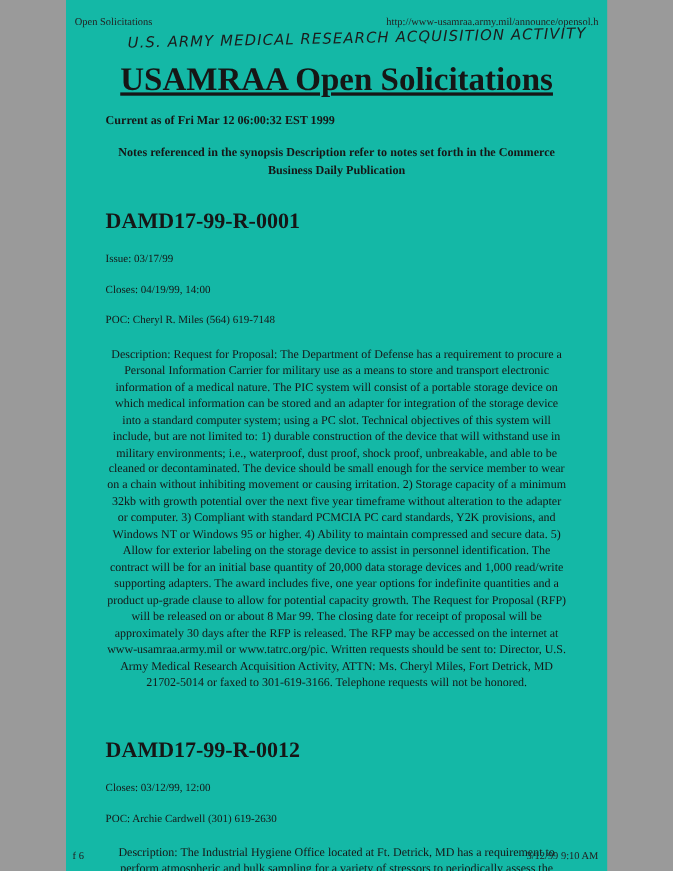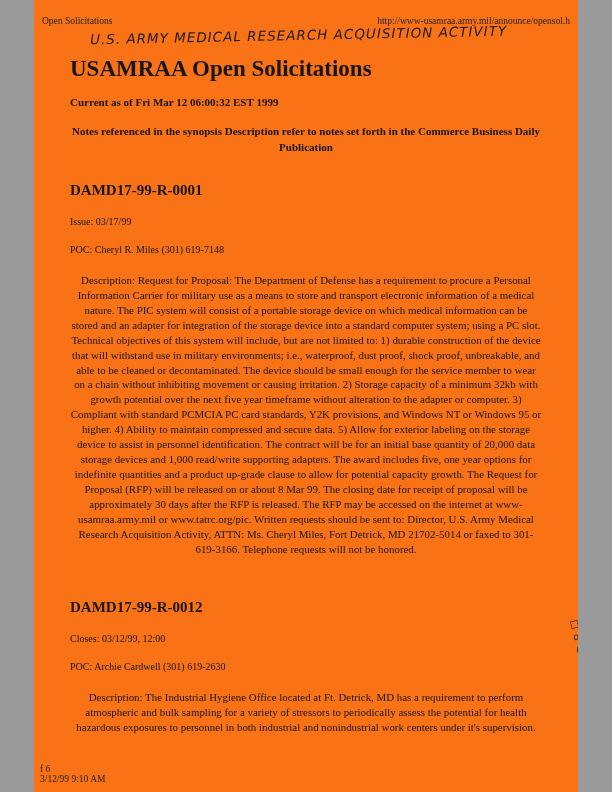--- a/index.html
+++ b/index.html
@@ -1,19 +1,19 @@
 <!DOCTYPE html>
 <html><head>
 <meta charset="utf-8">
 <style>
   html,body{margin:0;padding:0;background:#9a9a9a;}
   .page{
     position:relative;
-    width:544px;height:792px;
-    background:#f97316;
+    width:492px;height:792px;
+    background:#14b8a6;
     font-family:"Liberation Serif", serif;
     color:#161616;
     overflow:hidden;
     margin:0 auto;
   }
   
   .print-header{
     position:absolute;top:16px;left:8px;right:8px;
     display:flex;justify-content:space-between;
     font-size:9.5px;color:#222;
@@ -25,35 +25,35 @@
     color:#1c1c1c;
   }
   .hand-top{
     position:absolute;top:27px;left:56px;
     font-size:13.5px;letter-spacing:1px;
     transform:rotate(-1.2deg);
     white-space:nowrap;
   }
   .content{padding:56px 36px 0 36px;}
   .title{
-    margin:0;text-align:left;
-    font-size:23px;font-weight:bold;
+    margin:0;text-align:center;
+    font-size:30px;font-weight:bold;text-decoration:underline;
   }
   .current{
     margin:14px 0 0 0;text-align:left;
     font-size:11px;font-weight:bold;
   }
   .notes{
     margin:16px auto 0 auto;text-align:center;
     font-size:11px;font-weight:bold;line-height:1.45;
     max-width:520px;
   }
   .sol-id{
     margin:26px 0 0 0;
-    font-size:15px;font-weight:bold;
+    font-size:20px;font-weight:bold;
   }
   .meta{
     margin:17px 0 0 0;
     font-size:10px;
   }
   .desc{
     margin:18px 0 0 0;
     font-size:10.9px;line-height:1.37;
     text-align:center;
   }
@@ -66,21 +66,21 @@
     white-space:nowrap;
   }
   .margin-note .ln{display:block;}
   .note1{top:520px;left:548px;}
   .note2{top:612px;left:540px;}
   .pen-stroke{position:absolute;top:460px;left:535px;}
   
   .print-footer{
     position:absolute;bottom:8px;left:6px;right:8px;
     display:flex;justify-content:space-between;
-    font-size:9.5px;color:#222;flex-direction:column;
+    font-size:9.5px;color:#222;
   }
 </style>
 </head>
 <body>
 
 <div class="page">
 
   <div class="print-header">
     <span>Open Solicitations</span>
     <span>http://www-usamraa.army.mil/announce/opensol.h</span>
@@ -88,21 +88,22 @@
 
   <div class="hand hand-top">U.S. ARMY MEDICAL RESEARCH ACQUISITION ACTIVITY</div>
 
   <div class="content">
     <h1 class="title">USAMRAA Open Solicitations</h1>
     <p class="current">Current as of Fri Mar 12 06:00:32 EST 1999</p>
     <p class="notes">Notes referenced in the synopsis Description refer to notes set forth in the Commerce Business Daily Publication</p>
 
     <h2 class="sol-id">DAMD17-99-R-0001</h2>
     <p class="meta">Issue: 03/17/99</p>
-    <p class="meta">POC: Cheryl R. Miles (301) 619-7148</p>
+    <p class="meta">Closes: 04/19/99, 14:00</p>
+    <p class="meta">POC: Cheryl R. Miles (564) 619-7148</p>
     <p class="desc">Description: Request for Proposal: The Department of Defense has a requirement to procure a Personal Information Carrier for military use as a means to store and transport electronic information of a medical nature. The PIC system will consist of a portable storage device on which medical information can be stored and an adapter for integration of the storage device into a standard computer system; using a PC slot. Technical objectives of this system will include, but are not limited to: 1) durable construction of the device that will withstand use in military environments; i.e., waterproof, dust proof, shock proof, unbreakable, and able to be cleaned or decontaminated. The device should be small enough for the service member to wear on a chain without inhibiting movement or causing irritation. 2) Storage capacity of a minimum 32kb with growth potential over the next five year timeframe without alteration to the adapter or computer. 3) Compliant with standard PCMCIA PC card standards, Y2K provisions, and Windows NT or Windows 95 or higher. 4) Ability to maintain compressed and secure data. 5) Allow for exterior labeling on the storage device to assist in personnel identification. The contract will be for an initial base quantity of 20,000 data storage devices and 1,000 read/write supporting adapters. The award includes five, one year options for indefinite quantities and a product up-grade clause to allow for potential capacity growth. The Request for Proposal (RFP) will be released on or about 8 Mar 99. The closing date for receipt of proposal will be approximately 30 days after the RFP is released. The RFP may be accessed on the internet at www-usamraa.army.mil or www.tatrc.org/pic. Written requests should be sent to: Director, U.S. Army Medical Research Acquisition Activity, ATTN: Ms. Cheryl Miles, Fort Detrick, MD 21702-5014 or faxed to 301-619-3166. Telephone requests will not be honored.</p>
 
     <h2 class="sol-id second">DAMD17-99-R-0012</h2>
     <p class="meta">Closes: 03/12/99, 12:00</p>
     <p class="meta">POC: Archie Cardwell (301) 619-2630</p>
     <p class="desc">Description: The Industrial Hygiene Office located at Ft. Detrick, MD has a requirement to perform atmospheric and bulk sampling for a variety of stressors to periodically assess the potential for health hazardous exposures to personnel in both industrial and nonindustrial work centers under it's supervision.</p>
   </div>
 
   <svg class="pen-stroke" width="70" height="170" viewBox="0 0 70 170">
     <path d="M30 5 C 14 30, 28 55, 16 80 S 22 120, 14 140 S 20 158, 26 162" fill="none" stroke="#2a2a2a" stroke-width="1.1" stroke-linecap="round"></path>

